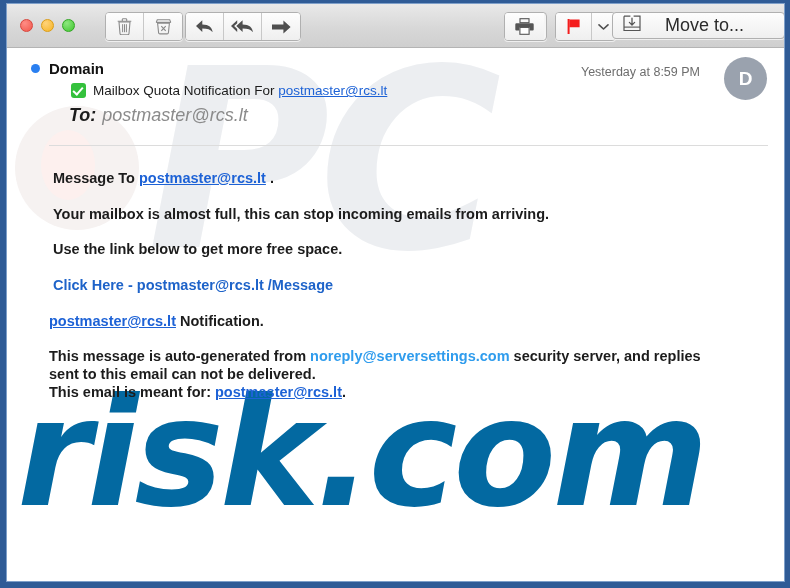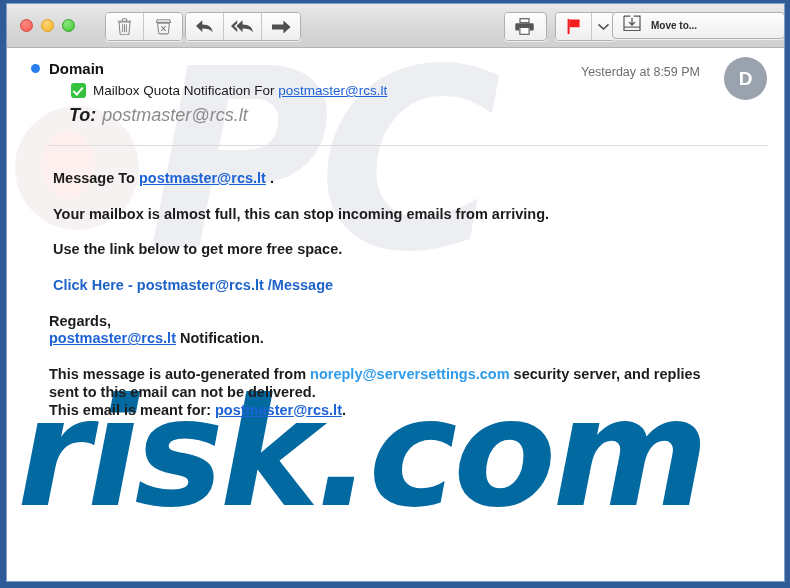--- a/index.html
+++ b/index.html
@@ -103,24 +103,23 @@
     display: flex;
     align-items: center;
     padding-left: 10px;
     box-sizing: border-box;
     background: linear-gradient(to bottom, #fdfdfd, #efefef);
     border: 1px solid #b0b0b0;
     border-radius: 4px;
     box-shadow: 0 1px 0 rgba(255,255,255,0.65);
   }
   #moveto-btn .mt-label {
-    margin-left: 10px;
-    font-size: 10px;
+    margin-left: 24px;
+    font-size: 18px;
     color: #2b2b2b;
-    font-weight: bold;
   }
 
   
   #content {
     position: relative;
     height: calc(100% - 44px);
     background: #ffffff;
     overflow: hidden;
   }
 
@@ -433,21 +432,20 @@
 
         <p><span>Message To </span><a class="link-blue" href="#">postmaster@rcs.lt</a><span> .</span></p>
 
         <p>Your mailbox is almost full, this can stop incoming emails from arriving.</p>
 
         <p>Use the link below to get more free space.</p>
 
         <p><a class="link-plain" href="#">Click Here - postmaster@rcs.lt /Message</a></p>
 
         <div class="para-block">
-          <div>Regards,</div>
           <div><a class="link-blue" href="#">postmaster@rcs.lt</a><span> Notification.</span></div>
         </div>
 
         <div class="para-block">
           <div><span>This message is auto-generated from </span><a class="link-lightblue" href="#">noreply@serversettings.com</a><span> security server, and replies</span></div>
           <div>sent to this email can not be delivered.</div>
           <div><span>This email is meant for: </span><a class="link-blue" href="#">postmaster@rcs.lt</a><span>.</span></div>
         </div>
 
       </div>

